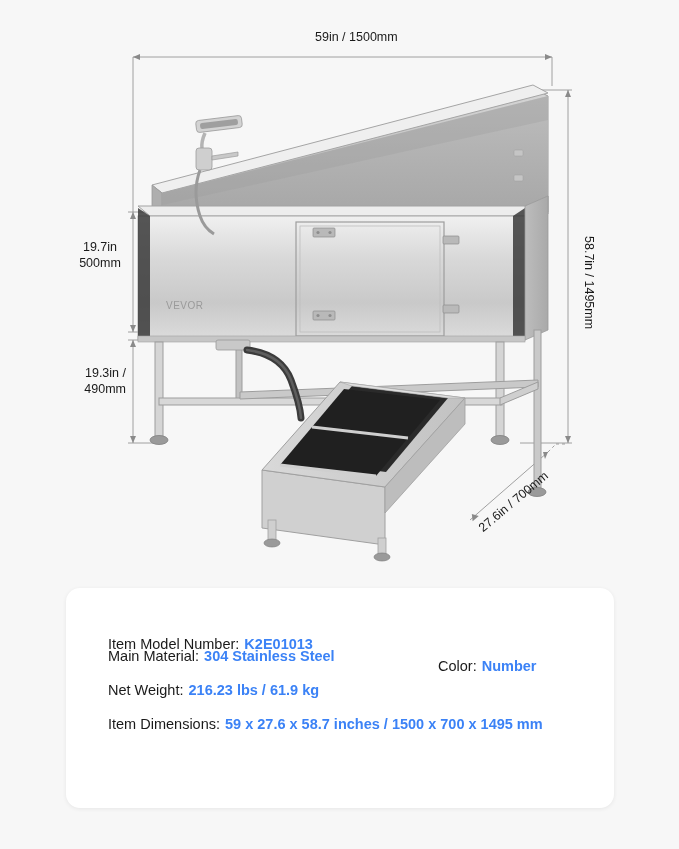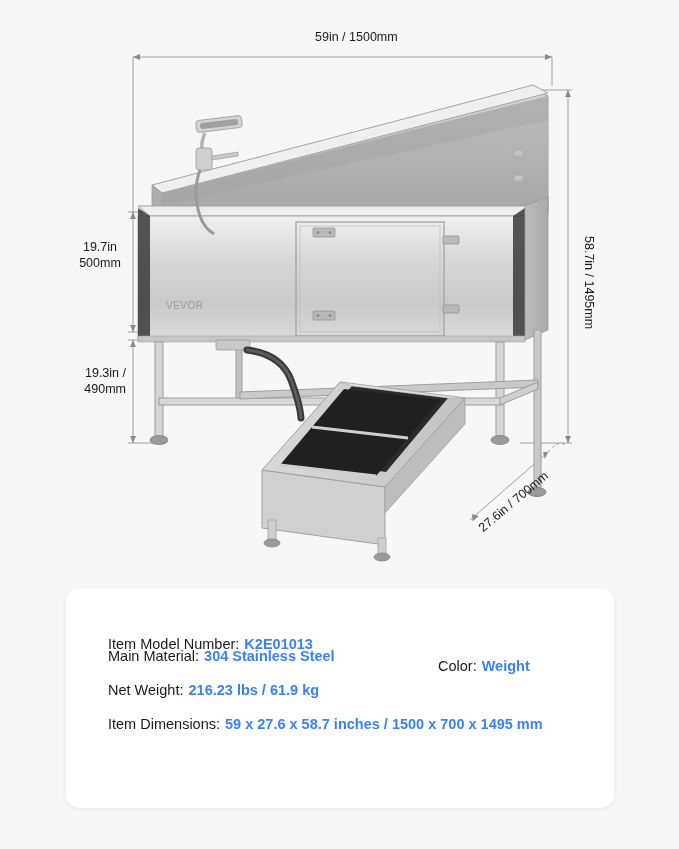--- a/index.html
+++ b/index.html
@@ -295,21 +295,21 @@
     <div class="spec-rows">
 
       <div class="spec-row">
         <div class="row-split">
           <div class="row-left">
             <span class="spec-label">Item Model Number:</span>
             <span class="spec-value">K2E01013</span>
           </div>
           <div class="row-right">
             <span class="spec-label">Color:</span>
-            <span class="spec-value">Weight</span>
+            <span class="spec-value">Number</span>
           </div>
         </div>
       </div>
 
       <div class="spec-row">
         <span class="spec-label">Main Material:</span>
         <span class="spec-value">304 Stainless Steel</span>
       </div>
 
 

